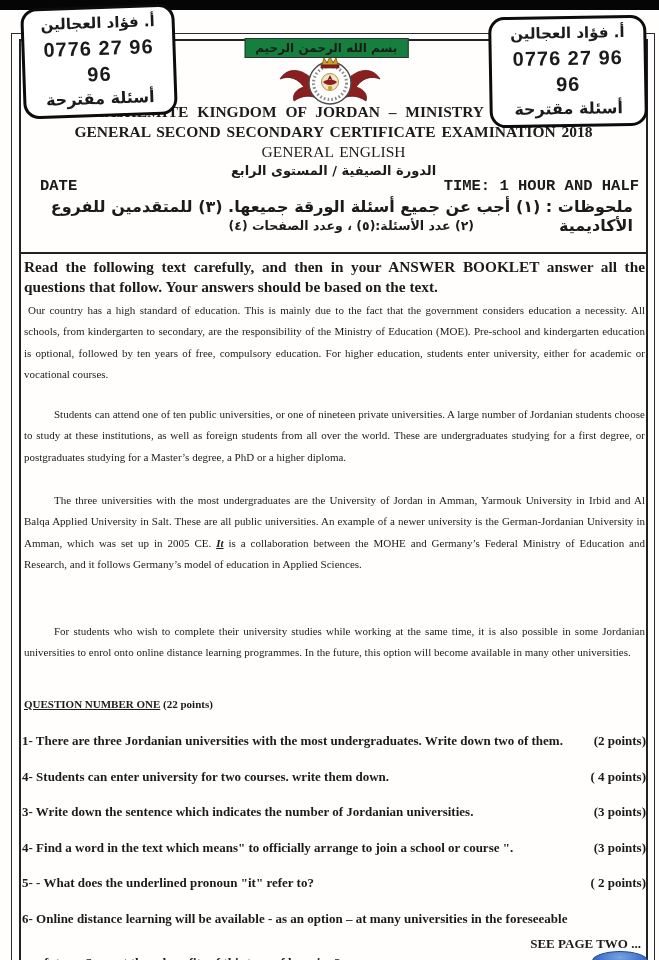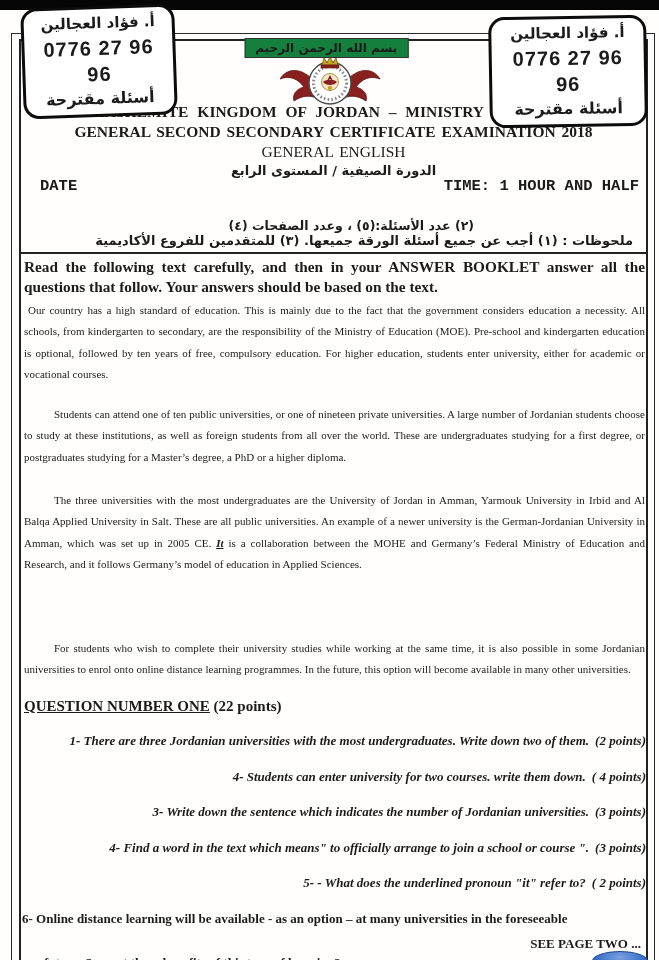--- a/index.html
+++ b/index.html
@@ -33,39 +33,39 @@
   }
   .emblem{position:absolute;left:272px;top:55px;z-index:3;}
 
   .titles{position:absolute;left:24px;right:16px;top:102px;text-align:center;}
   .title-line{font-weight:bold;font-size:15.5px;line-height:20px;word-spacing:5px;}
   .title-line2{font-weight:bold;font-size:15.5px;line-height:20px;word-spacing:2px;}
   .title-line3{font-weight:normal;font-size:15.5px;line-height:20px;word-spacing:2px;}
   .session-ar{font-family:"DejaVu Sans",sans-serif;font-weight:bold;font-size:13px;line-height:18px;direction:rtl;}
 
   .datetime-row{position:absolute;left:40px;right:20px;top:177px;display:flex;justify-content:space-between;font-weight:bold;font-size:15.5px;font-family:Liberation Mono, monospace;}
-  .notes1{position:absolute;right:26px;top:197px;direction:rtl;font-family:"DejaVu Sans",sans-serif;font-weight:bold;font-size:13px;margin-top:36px;}
+  .notes1{position:absolute;right:26px;top:197px;direction:rtl;font-family:"DejaVu Sans",sans-serif;font-weight:bold;font-size:16px;}
   .notes2{position:absolute;right:185px;top:218px;direction:rtl;font-family:"DejaVu Sans",sans-serif;font-weight:bold;font-size:12.5px;}
 
   .instructions{
     position:absolute;left:24px;right:14px;top:257px;
     font-weight:bold;font-size:15.3px;line-height:20px;text-align:justify;
   }
   .passage p{position:absolute;left:24px;right:14px;margin:0;font-size:11px;line-height:21.4px;text-align:justify;}
   .p1{top:300px;text-indent:4px;}
   .p2{top:404px;text-indent:30px;}
   .p3{top:490px;text-indent:30px;}
-  .p4{top:638px;text-indent:30px;}
+  .p4{top:621px;text-indent:30px;}
   .pron-it{font-weight:bold;font-style:italic;text-decoration:underline;}
 
-  .q-heading{position:absolute;left:24px;top:698px;font-weight:bold;font-size:15px;}
+  .q-heading{position:absolute;left:24px;top:698px;font-weight:bold;font-size:11px;}
   .q-heading .q-title{text-decoration:underline;}
 
   .questions{position:absolute;left:22px;right:13px;top:733px;font-weight:bold;font-size:13px;}
-  .q-row{display:flex;justify-content:flex-end;align-items:baseline;margin-bottom:19.5px;font-style:italic;}
+  .q-row{display:flex;justify-content:space-between;align-items:baseline;margin-bottom:19.5px;}
   .q-text{white-space:nowrap;}
   .q-points{white-space:nowrap;margin-left:6px;}
   .q6-line1{white-space:nowrap;margin-bottom:0;}
   .q6-line2{display:flex;justify-content:space-between;align-items:baseline;padding-left:22px;margin-top:28px;}
 
   .see-page{position:absolute;right:18px;top:936px;font-weight:bold;font-size:13px;}
   .blue-mark{
     position:absolute;left:592px;top:951px;width:54px;height:18px;border-radius:50%;
     background:radial-gradient(ellipse at 50% 30%, #7aa3e0 0%, #3b6fc9 60%, #2c57a5 100%);
     border:1px solid #24488a;

